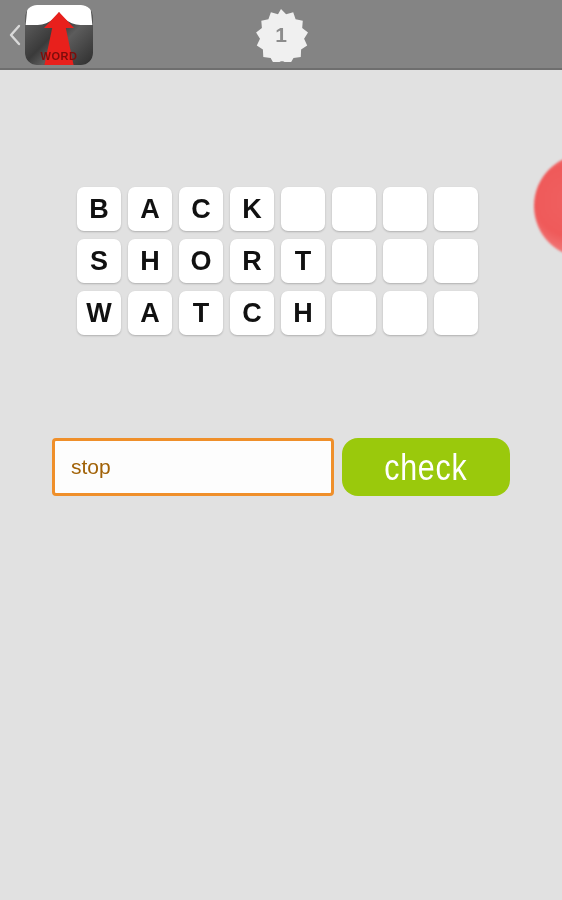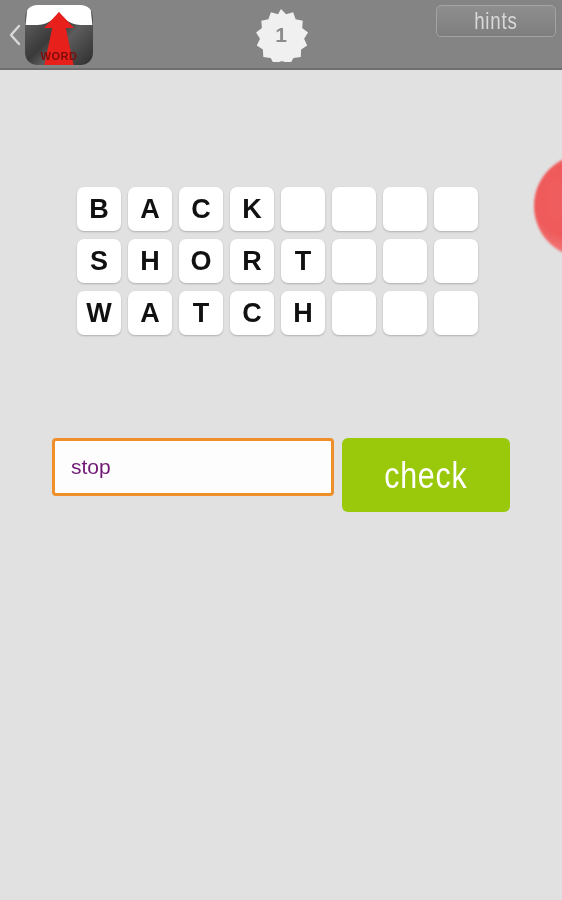--- a/index.html
+++ b/index.html
@@ -210,34 +210,34 @@
     position: absolute;
     left: 0; top: 0;
     width: 282px;
     height: 58px;
     background: #fdfdfd;
     border: 3px solid #ef8f2a;
     border-radius: 4px;
     box-sizing: border-box;
     font-family: "Liberation Sans", sans-serif;
     font-size: 21px;
-    color: #701a75;
+    color: #a16207;
     padding: 0 16px;
     outline: none;
   }
   .answer-input::placeholder { color: #9a9a9a; }
 
   .check-btn {
     position: absolute;
     left: 290px; top: 0;
     width: 168px;
-    height: 74px;
+    height: 58px;
     background: #9ac90c;
     border: none;
-    border-radius: 6px;
+    border-radius: 16px;
     cursor: pointer;
     display: flex;
     align-items: center;
     justify-content: center;
     padding: 16px;
   }
   .check-btn span {
     color: #ffffff;
     font-family: "Liberation Sans Narrow", "Liberation Sans", sans-serif;
     font-size: 37px;
@@ -272,23 +272,20 @@
 
   <div class="level-badge">
     <span>
       <svg width="54" height="54" viewBox="0 0 54 54">
         <polygon fill="#f0f0f0" points="27,1 32.1,6.2 39.2,4.3 41.6,11.3 48.8,12.7 48.2,20.1 54,24.5 50.1,30.8 53.2,37.5 47.1,41.6 46.8,49 39.5,50.1 35.7,56.5 29.1,53.3 27,53.3 20.3,56.4 16.6,50 9.3,49 8.9,41.6 2.8,37.4 6,30.7 2.1,24.4 7.9,20.1 7.3,12.7 14.4,11.3 16.9,4.3 24,6.2"></polygon>
       </svg>
     </span>
     <div class="lvl-num">1</div>
   </div>
 
-  <div class="hints-btn">
-    <span>hints</span>
-  </div>
 
 </div>
 
 <div class="red-blob"></div>
 
 <div class="grid">
 
   <div class="grid-row">
     <div class="tile">B</div>
     <div class="tile">A</div>

